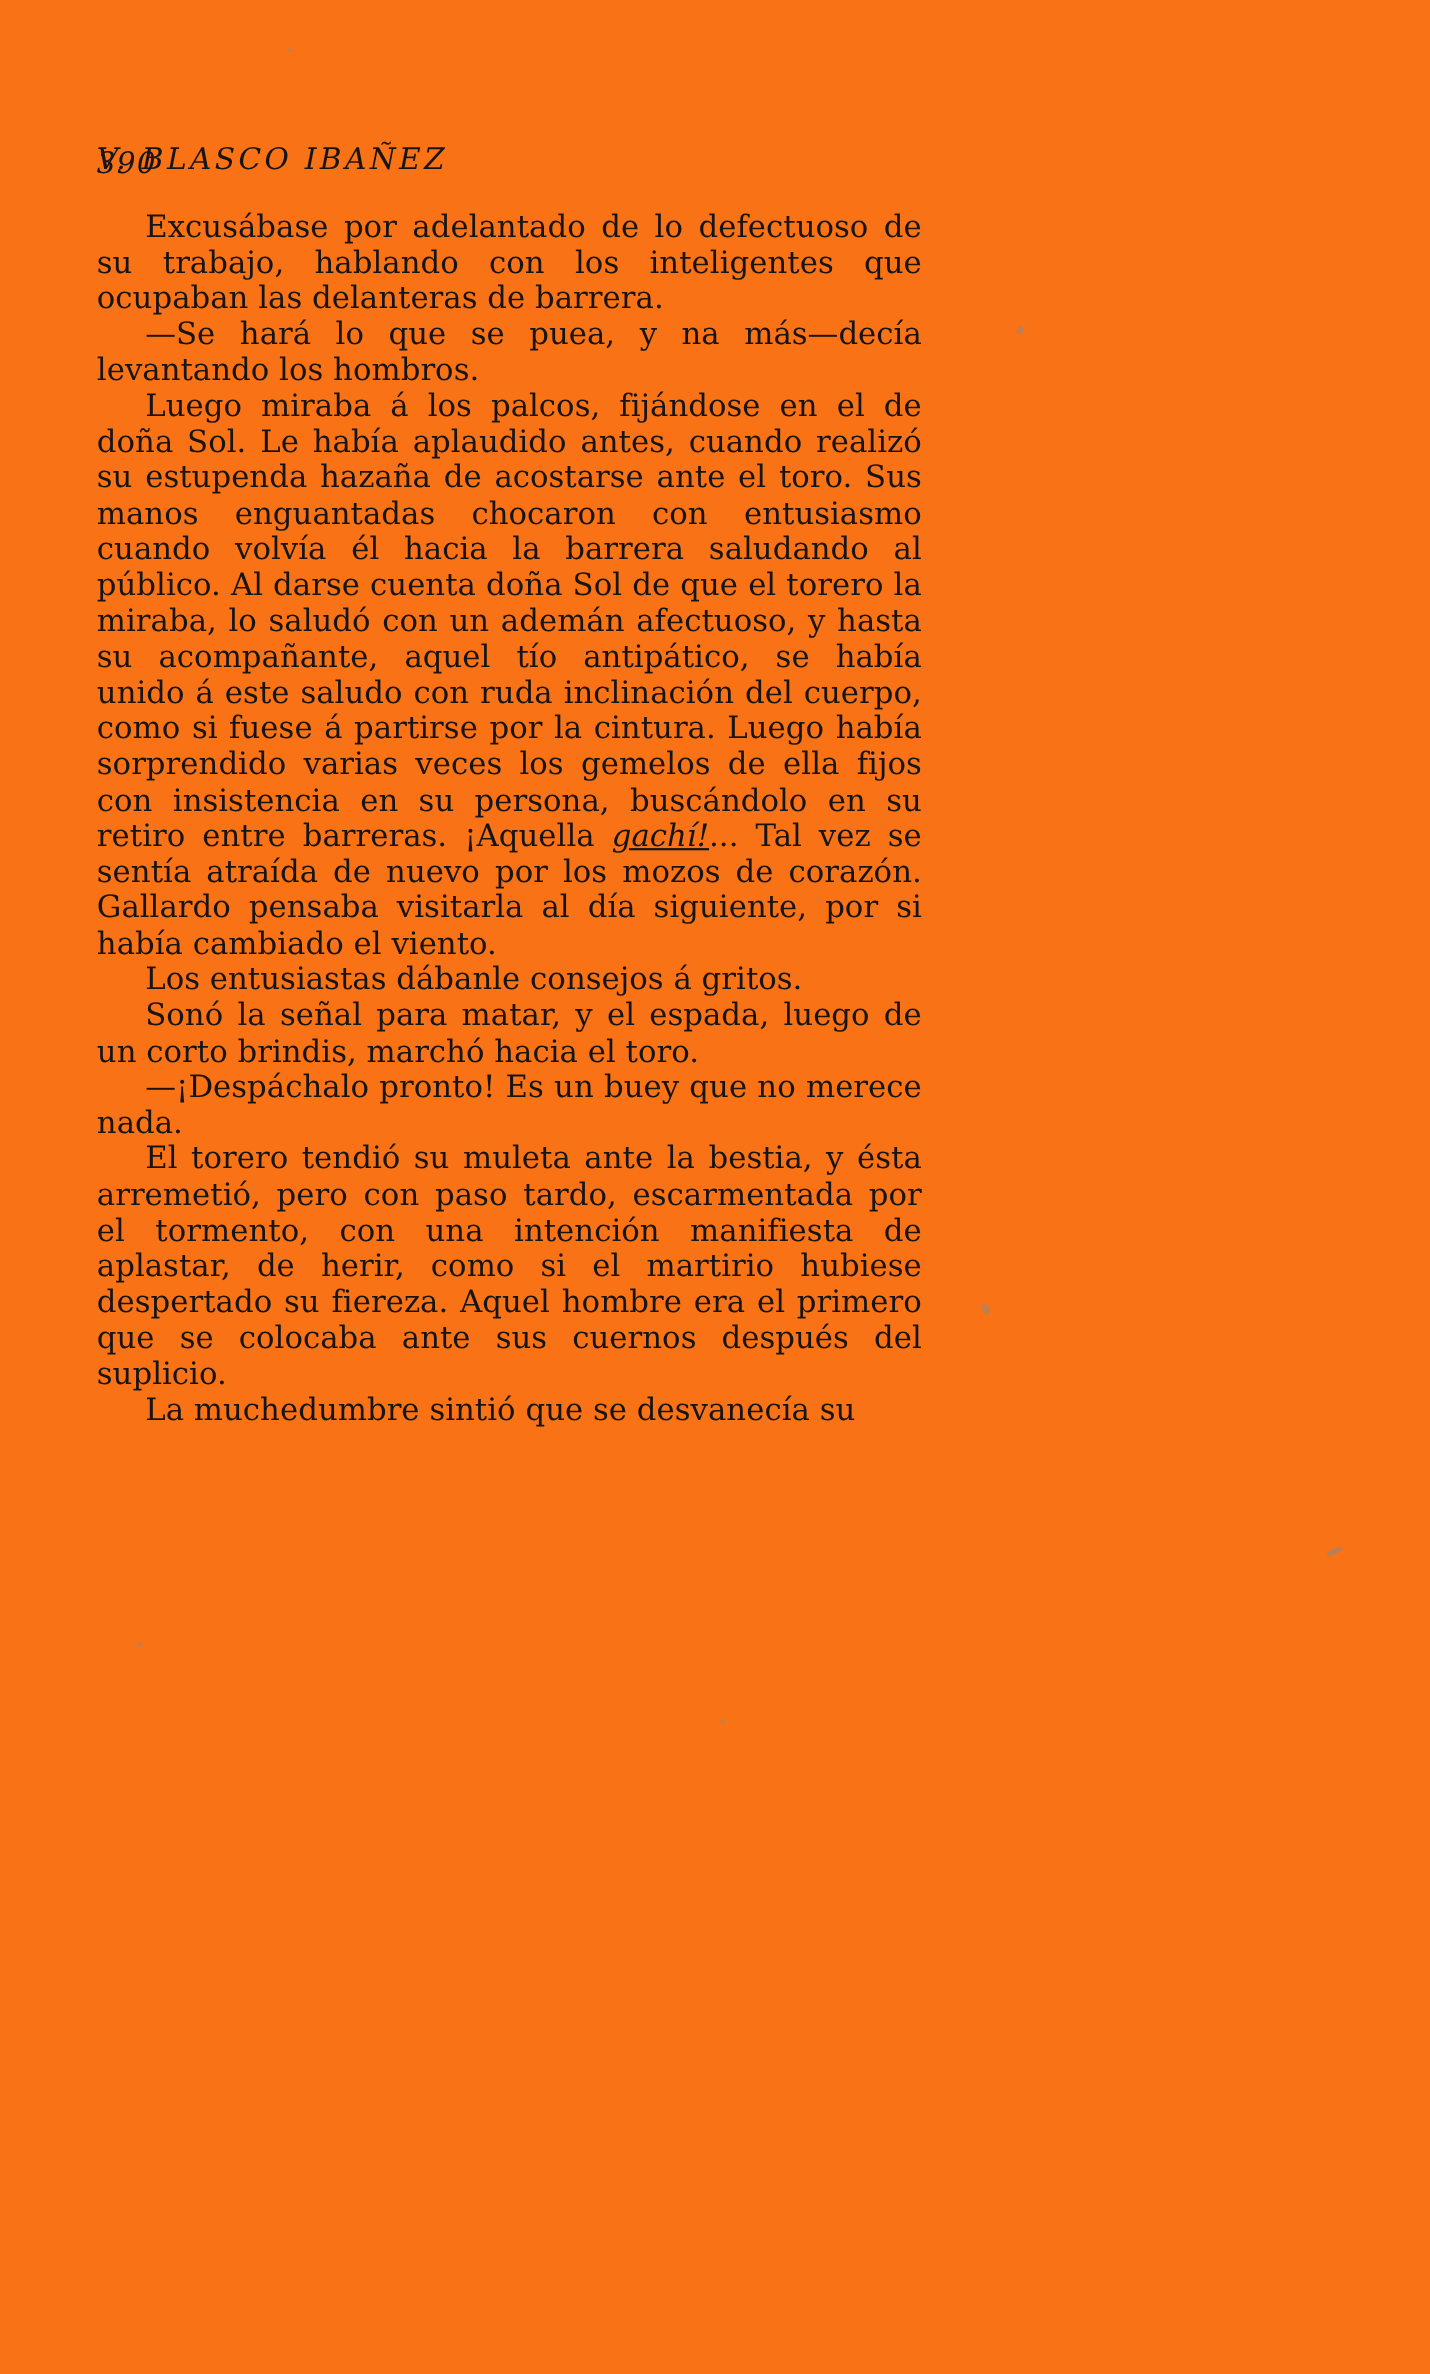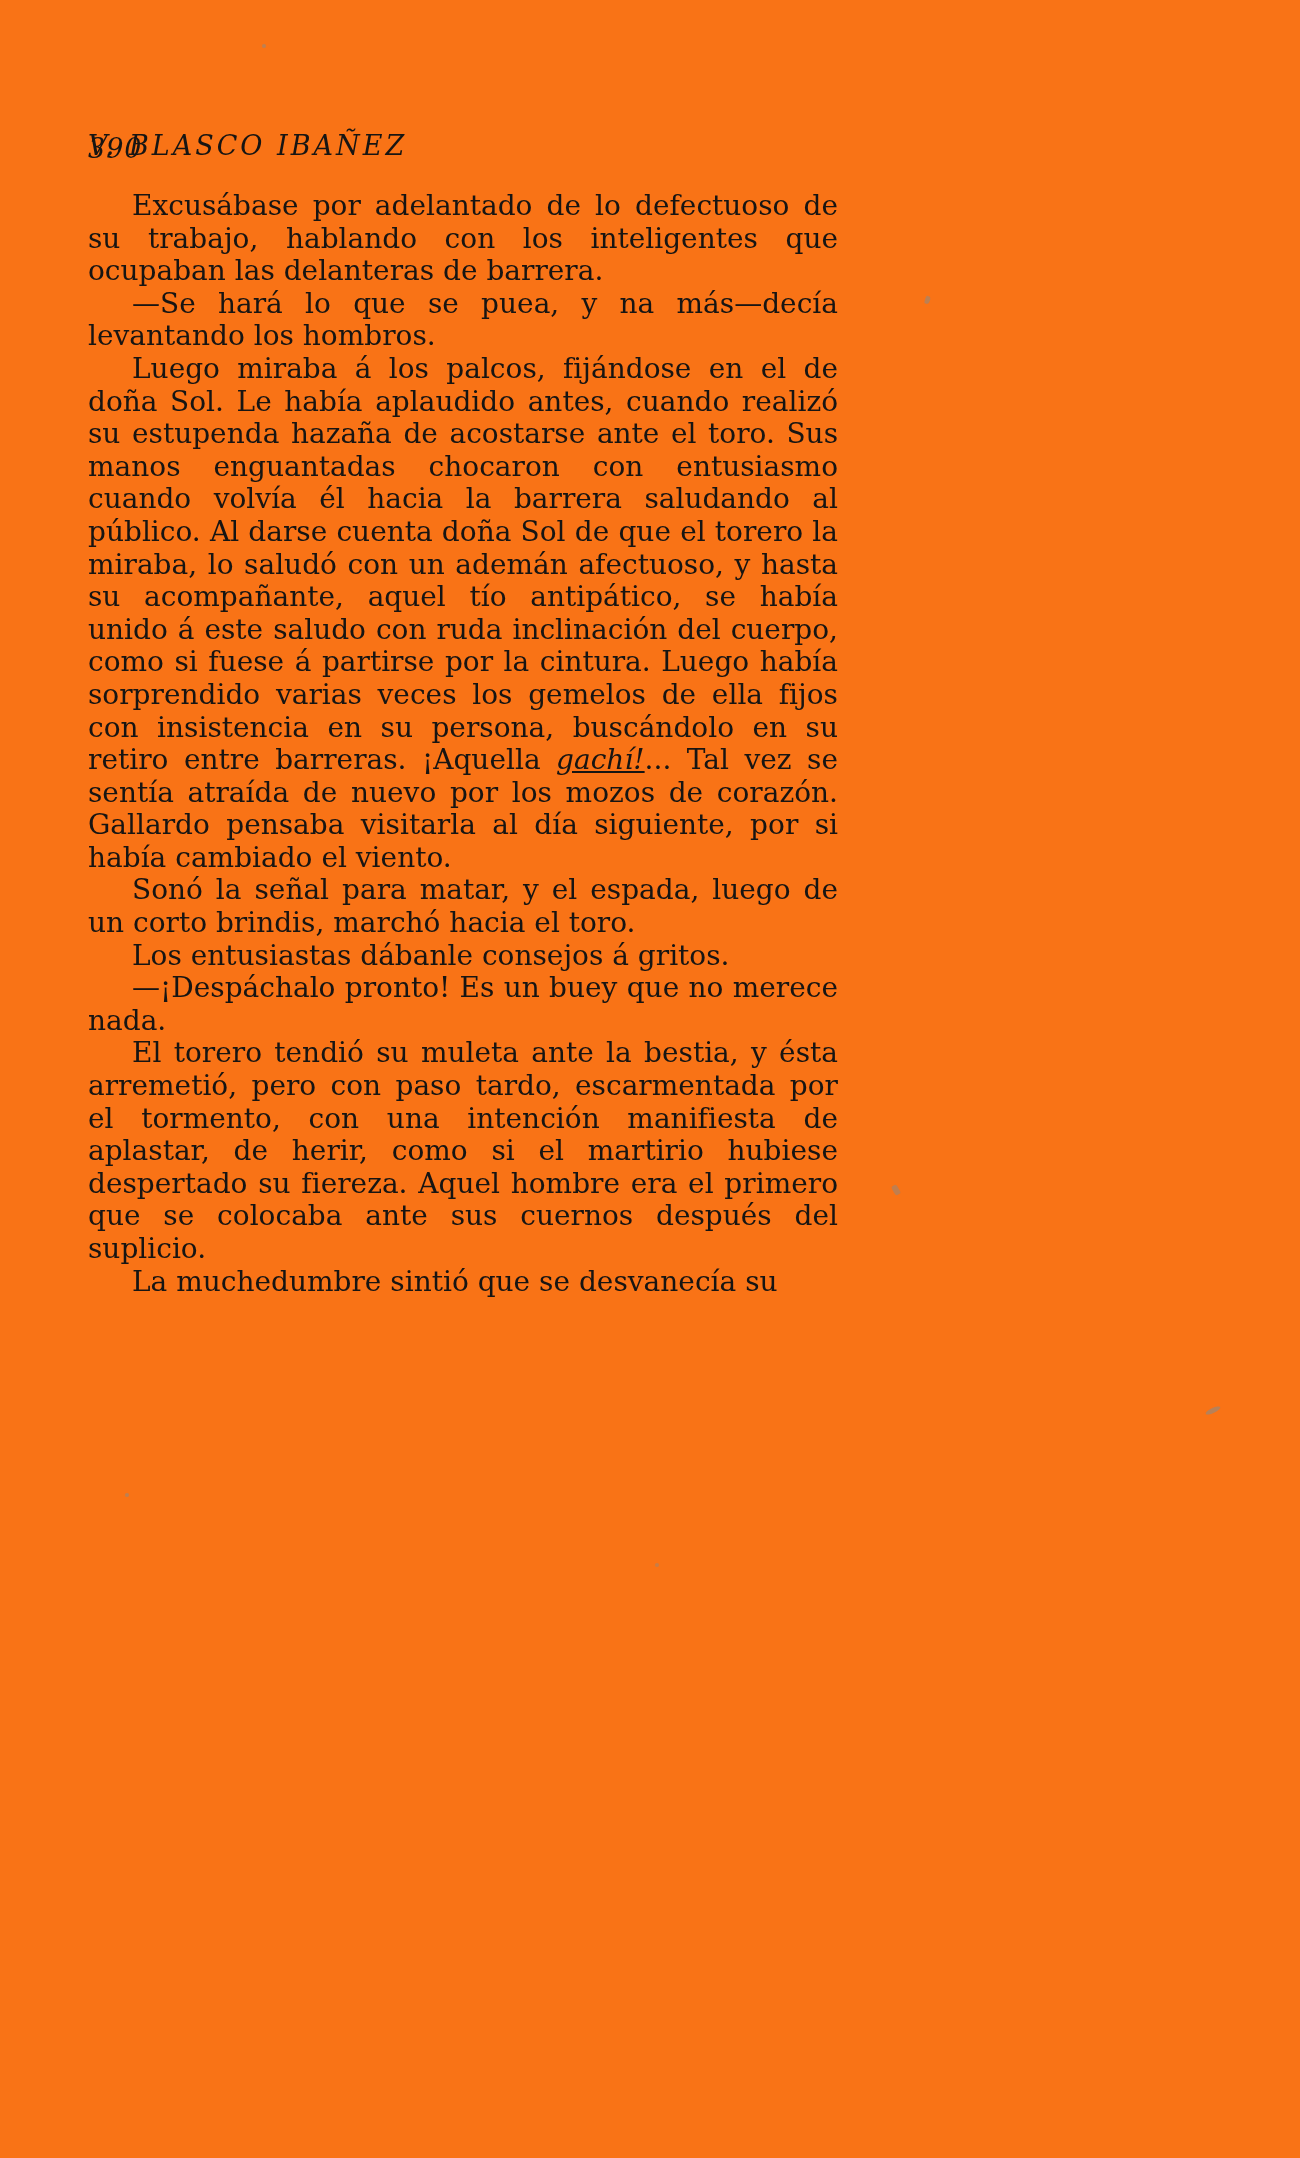--- a/index.html
+++ b/index.html
@@ -79,22 +79,22 @@
 
   <div class="header">
     <span class="page-number">390</span>
     <span class="running-title">V. BLASCO IBAÑEZ</span>
   </div>
 
   <div class="body-text">
       <p><span>Excusábase por adelantado de lo defectuoso de su trabajo, hablando con los inteligentes que ocupaban las delanteras de barrera.</span></p>
       <p><span>—Se hará lo que se puea, y na más—decía levantando los hombros.</span></p>
       <p><span>Luego miraba á los palcos, fijándose en el de doña Sol. Le había aplaudido antes, cuando realizó su estupenda hazaña de acostarse ante el toro. Sus manos enguantadas chocaron con entusiasmo cuando volvía él hacia la barrera saludando al público. Al darse cuenta doña Sol de que el torero la miraba, lo saludó con un ademán afectuoso, y hasta su acompañante, aquel tío antipático, se había unido á este saludo con ruda inclinación del cuerpo, como si fuese á partirse por la cintura. Luego había sorprendido varias veces los gemelos de ella fijos con insistencia en su persona, buscándolo en su retiro entre barreras. ¡Aquella </span><span class="italic">gachí!</span><span>... Tal vez se sentía atraída de nuevo por los mozos de corazón. Gallardo pensaba visitarla al día siguiente, por si había cambiado el viento.</span></p>
+      <p><span>Los entusiastas dábanle consejos á gritos.</span></p>
       <p><span>Sonó la señal para matar, y el espada, luego de un corto brindis, marchó hacia el toro.</span></p>
-      <p><span>Los entusiastas dábanle consejos á gritos.</span></p>
       <p><span>—¡Despáchalo pronto! Es un buey que no merece nada.</span></p>
       <p><span>El torero tendió su muleta ante la bestia, y ésta arremetió, pero con paso tardo, escarmentada por el tormento, con una intención manifiesta de aplastar, de herir, como si el martirio hubiese despertado su fiereza. Aquel hombre era el primero que se colocaba ante sus cuernos después del suplicio.</span></p>
       <p><span>La muchedumbre sintió que se desvanecía su</span></p>
     </div>
 
   <div class="artifact a1"></div>
   <div class="artifact a2"></div>
   <div class="artifact a3"></div>
   <div class="artifact a4"></div>
   <div class="artifact a5"></div>

